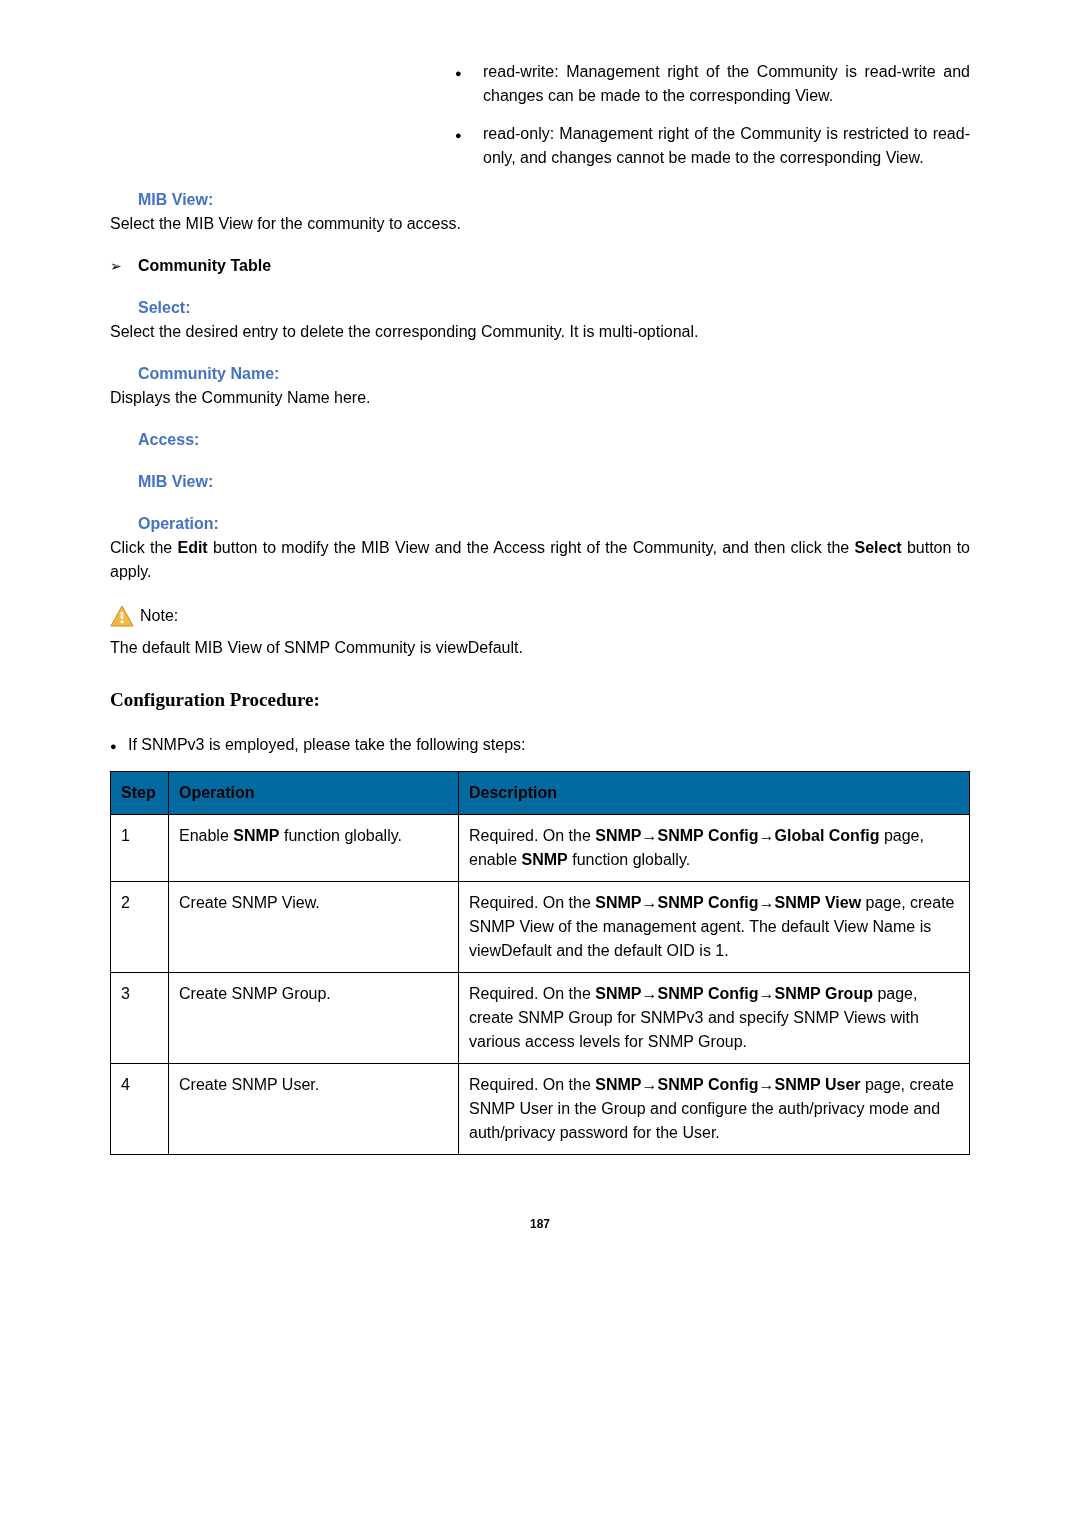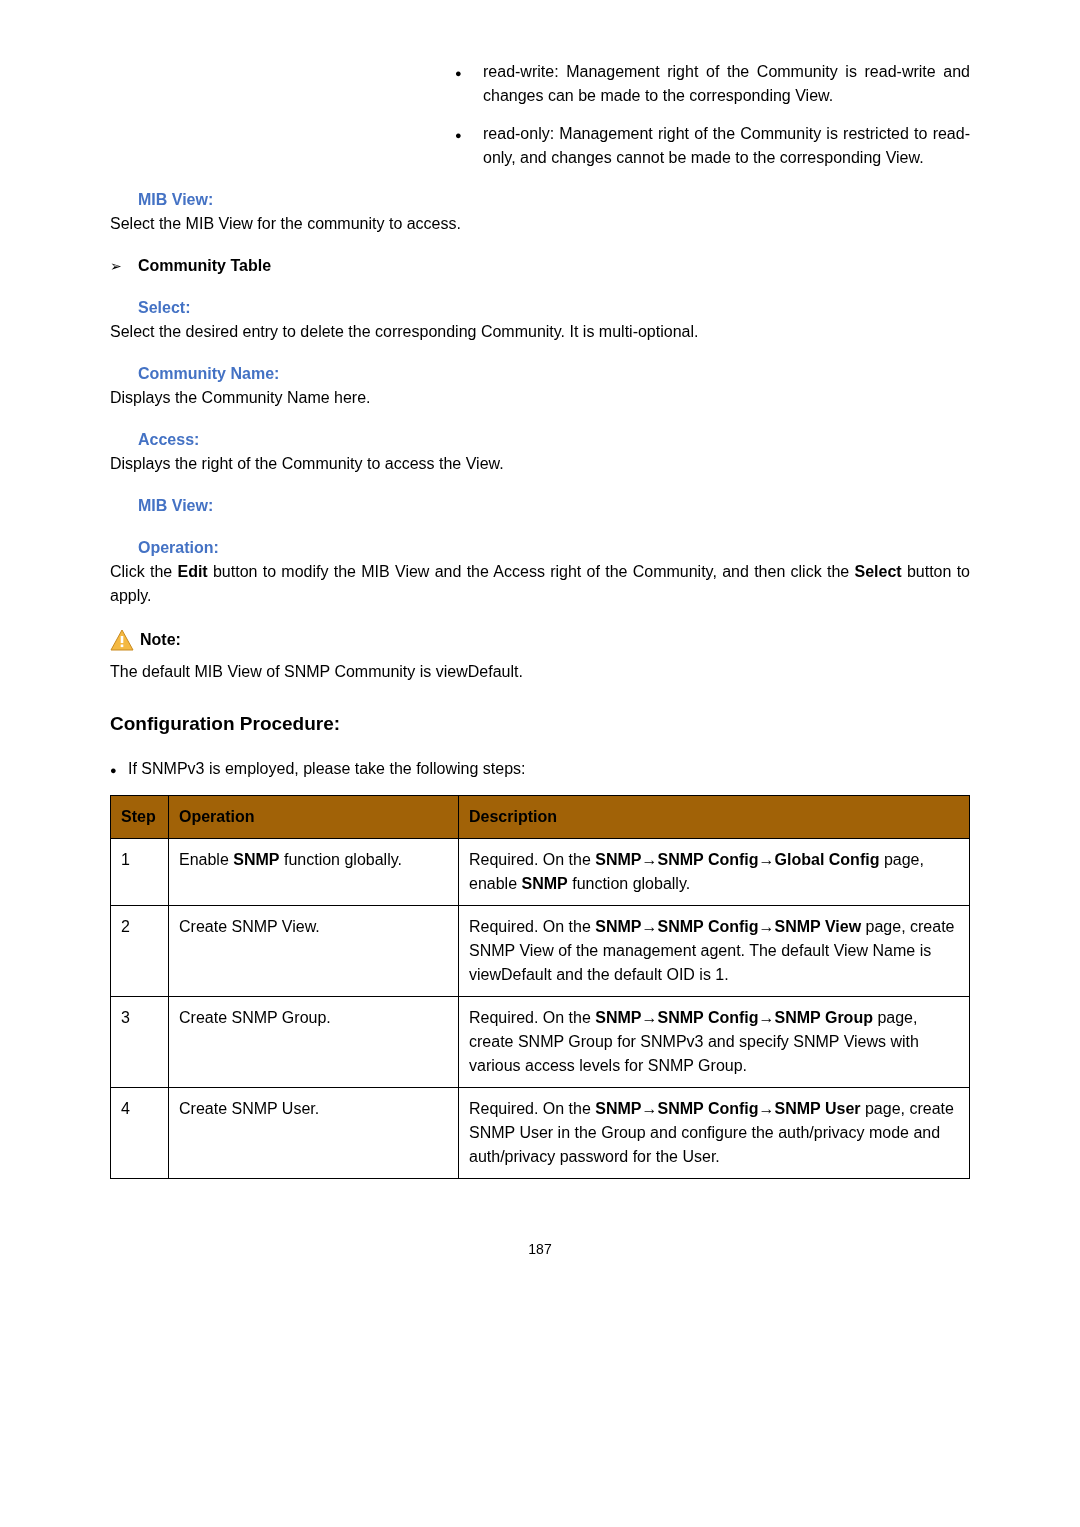--- a/index.html
+++ b/index.html
@@ -16,31 +16,31 @@
   .bullet-list li { position: relative; padding-left: 28px; margin-bottom: 14px; text-align: justify; }
   .bullet-list li::before { content: "●"; position: absolute; left: 0; font-size: 11px; top: 5px; }
   .def-row { display: flex; margin-bottom: 18px; flex-direction: column; }
   .def-label { width: 210px; flex-shrink: 0; color: #4472C4; font-weight: bold; margin-left: 28px; }
   .def-text { flex: 1; text-align: justify; }
   .section-row { display: flex; align-items: baseline; margin-bottom: 18px; margin-top: 6px; }
   .section-arrow { width: 28px; flex-shrink: 0; font-size: 14px; }
   .section-title { font-weight: bold; }
   .note-row { display: flex; align-items: center; margin-top: 20px; margin-bottom: 8px; }
   .note-icon { width: 24px; height: 22px; margin-right: 6px; }
-  .note-label { font-weight: bold; }
+  .note-label { font-weight: normal; }
   .note-text { margin-bottom: 24px; }
-  .config-heading { font-weight: bold; font-size: 19px; margin-top: 26px; margin-bottom: 18px; }
+  .config-heading { font-weight: bold; font-size: 19px; margin-top: 26px; margin-bottom: 18px; font-family: Liberation Serif, serif; }
   .small-bullet { display: flex; margin-bottom: 14px; }
   .small-bullet-dot { width: 18px; font-size: 11px; padding-top: 5px; }
   table { border-collapse: collapse; width: 100%; margin-bottom: 30px; }
   th, td { border: 1px solid #000; padding: 9px 10px; vertical-align: top; text-align: left; }
-  th { background: #a16207; font-weight: bold; }
+  th { background: #0369a1; font-weight: bold; }
   th:first-child, td:first-child { width: 58px; }
   th:nth-child(2), td:nth-child(2) { width: 290px; }
-  .page-num { text-align: center; margin-top: 60px; font-size: 14px; }
+  .page-num { text-align: center; margin-top: 60px; font-size: 12px; font-weight: bold; }
 </style>
 </head>
 <body>
 
 <ul class="bullet-list">
   <li>read-write: Management right of the Community is read-write and changes can be made to the corresponding View.</li>
   <li>read-only: Management right of the Community is restricted to read-only, and changes cannot be made to the corresponding View.</li>
 </ul>
 
 <div class="def-row">
@@ -58,21 +58,20 @@
   <div class="def-text">Select the desired entry to delete the corresponding Community. It is multi-optional.</div>
 </div>
 
 <div class="def-row">
   <div class="def-label">Community Name:</div>
   <div class="def-text">Displays the Community Name here.</div>
 </div>
 
 <div class="def-row">
   <div class="def-label">Access:</div>
-  <div class="def-text">Displays the right of the Community to access the View.</div>
 </div>
 
 <div class="def-row">
   <div class="def-label">MIB View:</div>
 </div>
 
 <div class="def-row">
   <div class="def-label">Operation:</div>
   <div class="def-text"><span>Click the </span><b>Edit</b><span> button to modify the MIB View and the Access right of the Community, and then click the </span><b>Select</b><span> button to apply.</span></div>
 </div>

